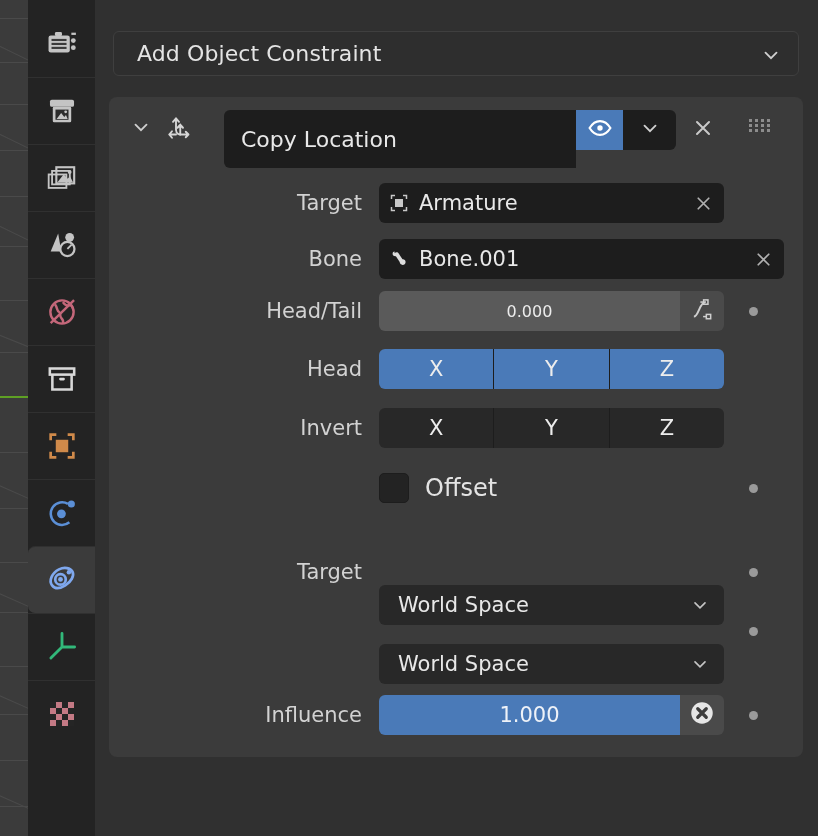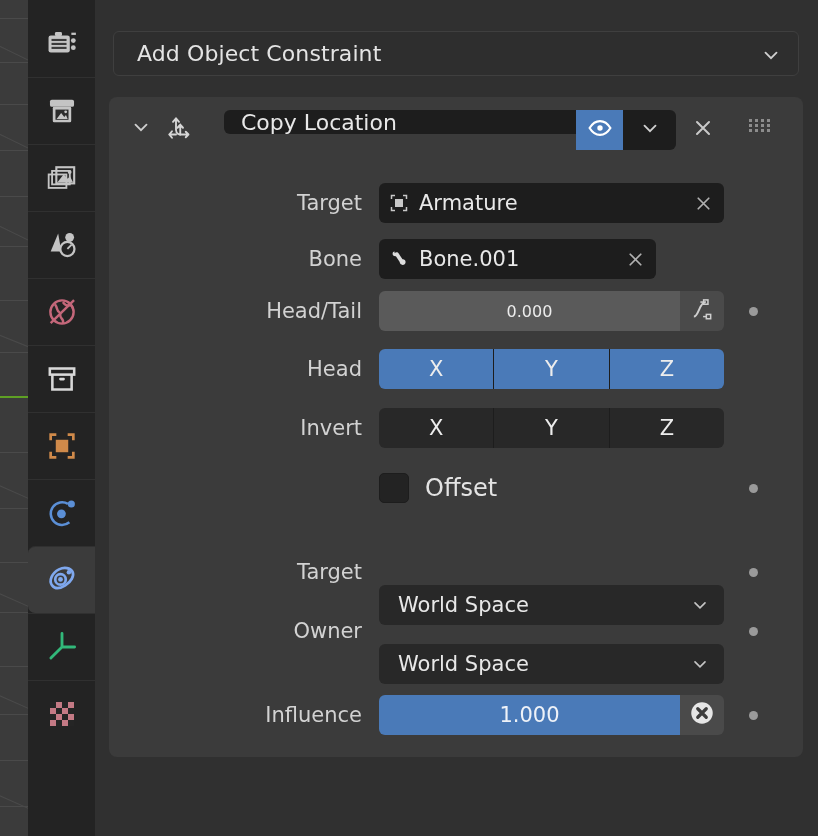--- a/index.html
+++ b/index.html
@@ -70,21 +70,21 @@
 
   
   .card-head{
     position:absolute;left:0;top:0;width:694px;height:64px;
   }
   .hd-expand{position:absolute;left:17px;top:19px;width:30px;height:26px;
     display:flex;align-items:center;justify-content:center;cursor:pointer;}
   .hd-typeicon{position:absolute;left:54px;top:16px;width:32px;height:32px;
     display:flex;align-items:center;justify-content:center;}
   .name-field{
-    position:absolute;left:115px;top:13px;width:352px;height:24px;
+    position:absolute;left:115px;top:13px;width:352px;height:58px;
     background:#1d1d1d;border-radius:6px 0 0 6px;
     display:flex;align-items:center;box-sizing:border-box;cursor:text;
   }
   .name-field .v{color:#e8e8e8;font-size:22px;margin-left:17px;}
   .eye-btn{
     position:absolute;left:467px;top:13px;width:47px;height:40px;
     background:#4a7ab8;display:flex;align-items:center;justify-content:center;
     cursor:pointer;
   }
   .extras-btn{
@@ -432,21 +432,21 @@
           <span class="xclr">
             <svg width="21" height="21" viewBox="0 0 24 24">
               <path d="M6 6 L18 18 M18 6 L6 18" fill="none" stroke="#b0b0b0" stroke-width="2" stroke-linecap="round"></path>
             </svg>
           </span>
         </div>
       </div>
 
       <div class="row" style="top:142px">
         <span class="label">Bone</span>
-        <div class="ctrl obj-field" style="width:277px">
+        <div class="ctrl obj-field" style="width:405px">
           <span class="ico">
             <svg width="24" height="24" viewBox="0 0 24 24">
               <path d="M7.6 6.2 C8.9 4.9 11 5.2 11.7 6.6 L15.5 12.2 C16.9 11.9 18.6 13 18.6 14.9 C18.6 16.6 17.2 17.9 15.6 17.9 C13.9 17.9 12.6 16.5 12.7 14.9 L8.9 9.2 C7.4 9.6 5.6 8.5 5.6 6.7 C5.6 5.3 6.5 4.4 7.6 4.4 Z" fill="#dcdcdc"></path>
             </svg>
           </span>
           <span class="v">Bone.001</span>
           <span class="xclr">
             <svg width="21" height="21" viewBox="0 0 24 24">
               <path d="M6 6 L18 18 M18 6 L6 18" fill="none" stroke="#b0b0b0" stroke-width="2" stroke-linecap="round"></path>
             </svg>
@@ -508,21 +508,20 @@
           <span class="chev">
             <svg width="20" height="20" viewBox="0 0 24 24">
               <path d="M6 9.5 L12 15.5 L18 9.5" fill="none" stroke="#c4c4c4" stroke-width="2" stroke-linecap="round"></path>
             </svg>
           </span>
         </div>
         <span class="dot" style="left:640px;top:16px"></span>
       </div>
 
       <div class="row" style="top:514px">
-        <span class="label">Owner</span>
         <div class="ctrl enum-field" style="width:345px">
           <span class="v">World Space</span>
           <span class="chev">
             <svg width="20" height="20" viewBox="0 0 24 24">
               <path d="M6 9.5 L12 15.5 L18 9.5" fill="none" stroke="#c4c4c4" stroke-width="2" stroke-linecap="round"></path>
             </svg>
           </span>
         </div>
         <span class="dot" style="left:640px;top:16px"></span>
       </div>

